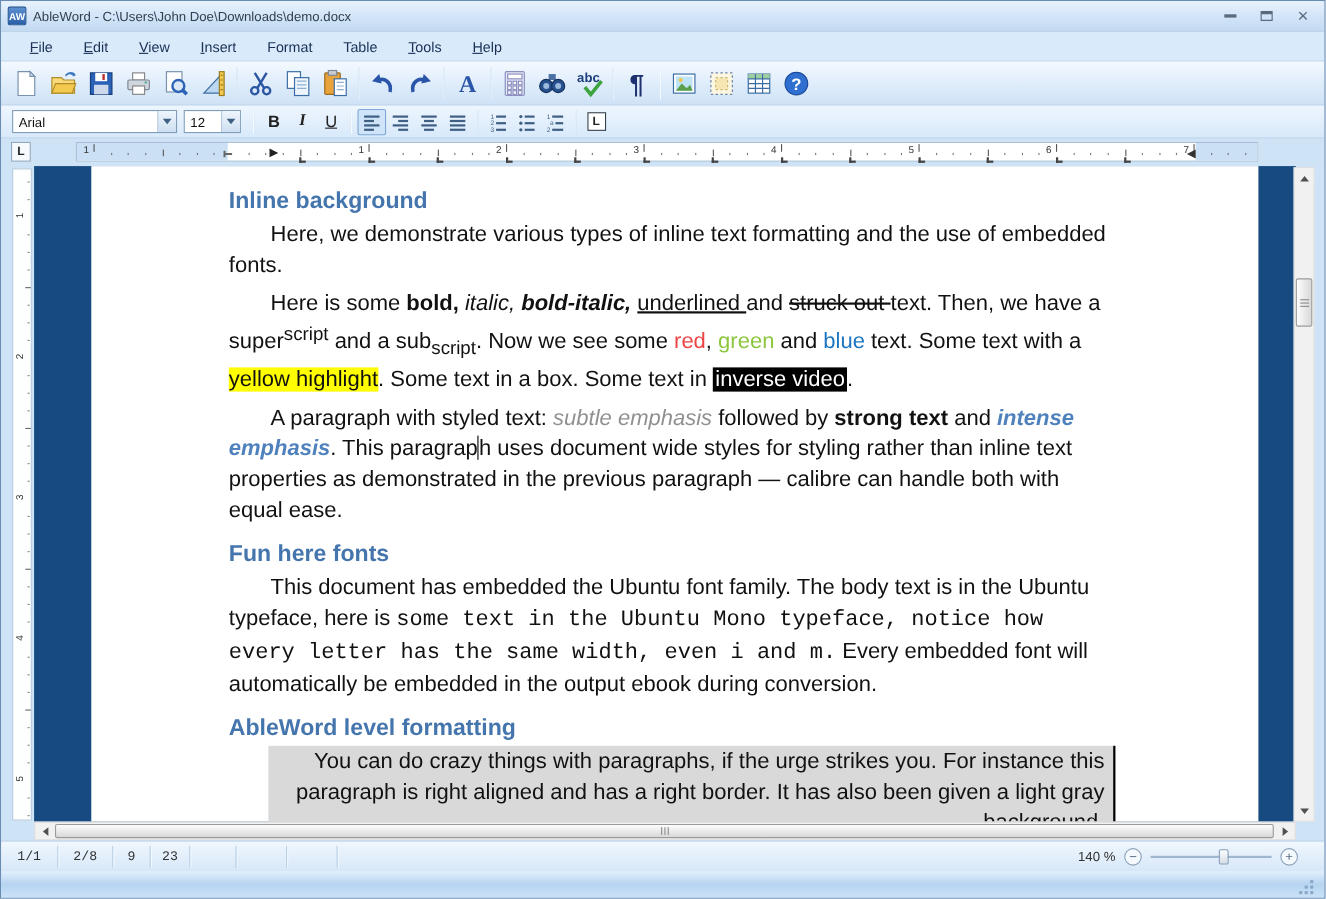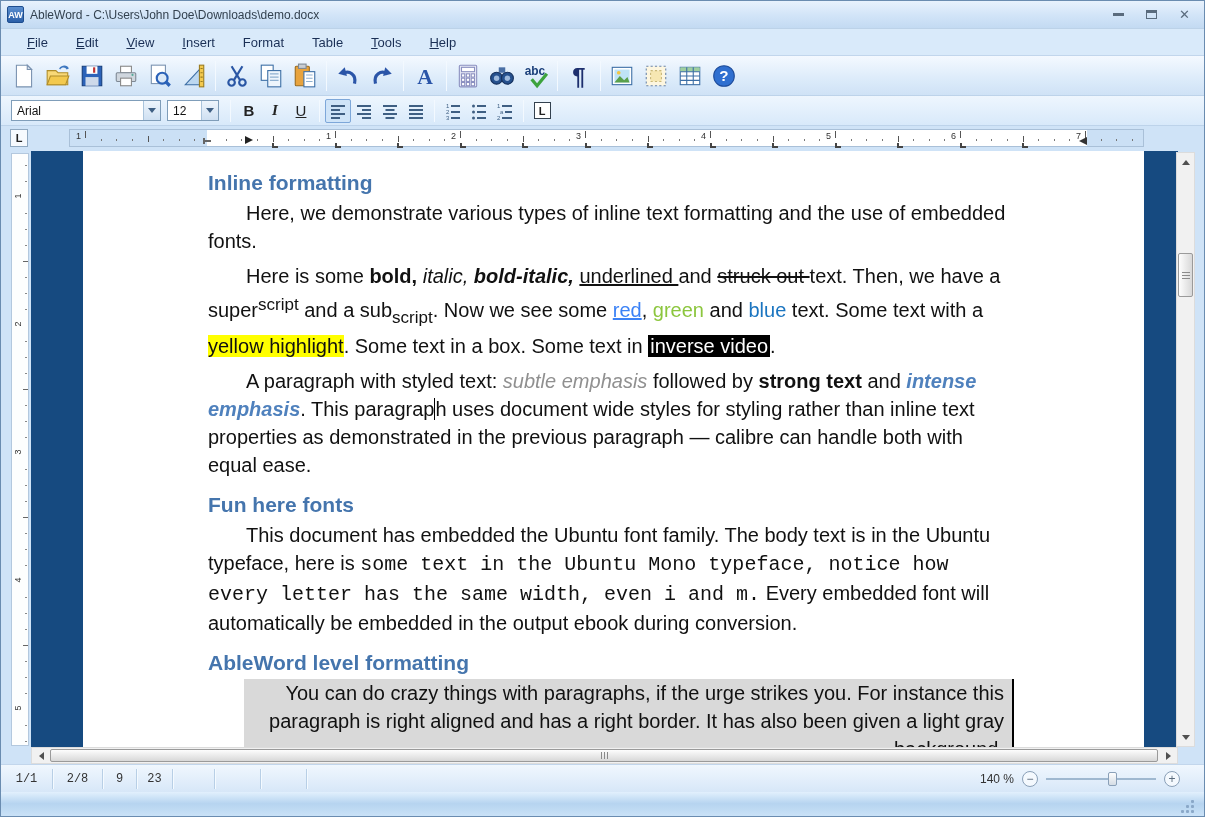--- a/index.html
+++ b/index.html
@@ -88,21 +88,21 @@
   .para.tall{line-height:34px;}
   .para.gray{background:#d9d9d9;border-right:2px solid #000;text-align:right;
     margin-left:36px;width:770px;padding-right:8px;text-indent:0;}
   .r-b{font-weight:bold;}
   .r-i{font-style:italic;}
   .r-bi{font-weight:bold;font-style:italic;}
   .r-u{text-decoration:underline;}
   .r-strike{text-decoration:line-through;}
   .r-sup{font-size:0.85em;position:relative;top:-7px;}
   .r-sub{font-size:0.85em;position:relative;top:6px;}
-  .r-red{color:#3b82f6;text-decoration:underline;}
+  .r-red{color:#ef4444;}
   .r-green{color:#8cc63e;}
   .r-blue{color:#1b75c0;}
   .r-hl{background:#ffff00;}
   .r-inv{background:#000;color:#fff;padding:0 2px;}
   .r-subtle{color:#909090;font-style:italic;}
   .r-intense{color:#4f81bd;font-weight:bold;font-style:italic;}
   .r-mono{font-family:"Liberation Mono",monospace;font-size:20px;}
   .caret{display:inline-block;width:1px;height:22px;background:#000;vertical-align:-4px;}
 
   
@@ -664,21 +664,21 @@
       <div class="vr-dot" style="top: 507px;"></div>
       <div class="vr-dot" style="top: 523px;"></div>
       <div class="vr-dot" style="top: 539px;"></div>
       <div class="vr-dot" style="top: 571px;"></div>
       <div class="vr-dot" style="top: 587px;"></div>
     </div>
 
   <div id="docarea">
     <div id="page">
       <div id="content">
-          <div class="doc-heading"><span>Inline formatting</span></div>
+          <div class="doc-heading"><span>Inline background</span></div>
           <p class="para"><span>Here, we demonstrate various types of inline text formatting and the use of embedded fonts.</span></p>
           <p class="para tall"><span>Here is some </span><span class="r-b">bold,</span><span> </span><span class="r-i">italic,</span><span> </span><span class="r-bi">bold-italic,</span><span> </span><span class="r-u">underlined </span><span>and </span><span class="r-strike">struck out </span><span> text. Then, we have a super</span><span class="r-sup">script</span><span> and a sub</span><span class="r-sub">script</span><span>. Now we see some </span><span class="r-red">red</span><span>, </span><span class="r-green">green</span><span> and </span><span class="r-blue">blue</span><span> text. Some text with a </span><span class="r-hl">yellow highlight</span><span>. Some text in a box. Some text in </span><span class="r-inv">inverse video</span><span>.</span></p>
           <p class="para"><span>A paragraph with styled text: </span><span class="r-subtle">subtle emphasis</span><span>  followed by </span><span class="r-b">strong text</span><span> and </span><span class="r-intense">intense emphasis</span><span>. This paragrap</span><span class="caret"></span><span>h uses document wide styles for styling rather than inline text properties as demonstrated in the previous paragraph — calibre can handle both with equal ease.</span></p>
           <div class="doc-heading"><span>Fun here fonts</span></div>
           <p class="para"><span>This document has embedded the Ubuntu font family. The body text is in the Ubuntu typeface, here is </span><span class="r-mono">some text in the Ubuntu Mono typeface, notice how every letter has the same width, even i and m.</span><span> Every embedded font will automatically be embedded in the output ebook during conversion.</span></p>
           <div class="doc-heading"><span>AbleWord level formatting</span></div>
           <p class="para gray"><span>You can do crazy things with paragraphs, if the urge strikes you. For instance this paragraph is right aligned and has a right border. It has also been given a light gray background.</span></p>
         </div>
     </div>
   </div>

